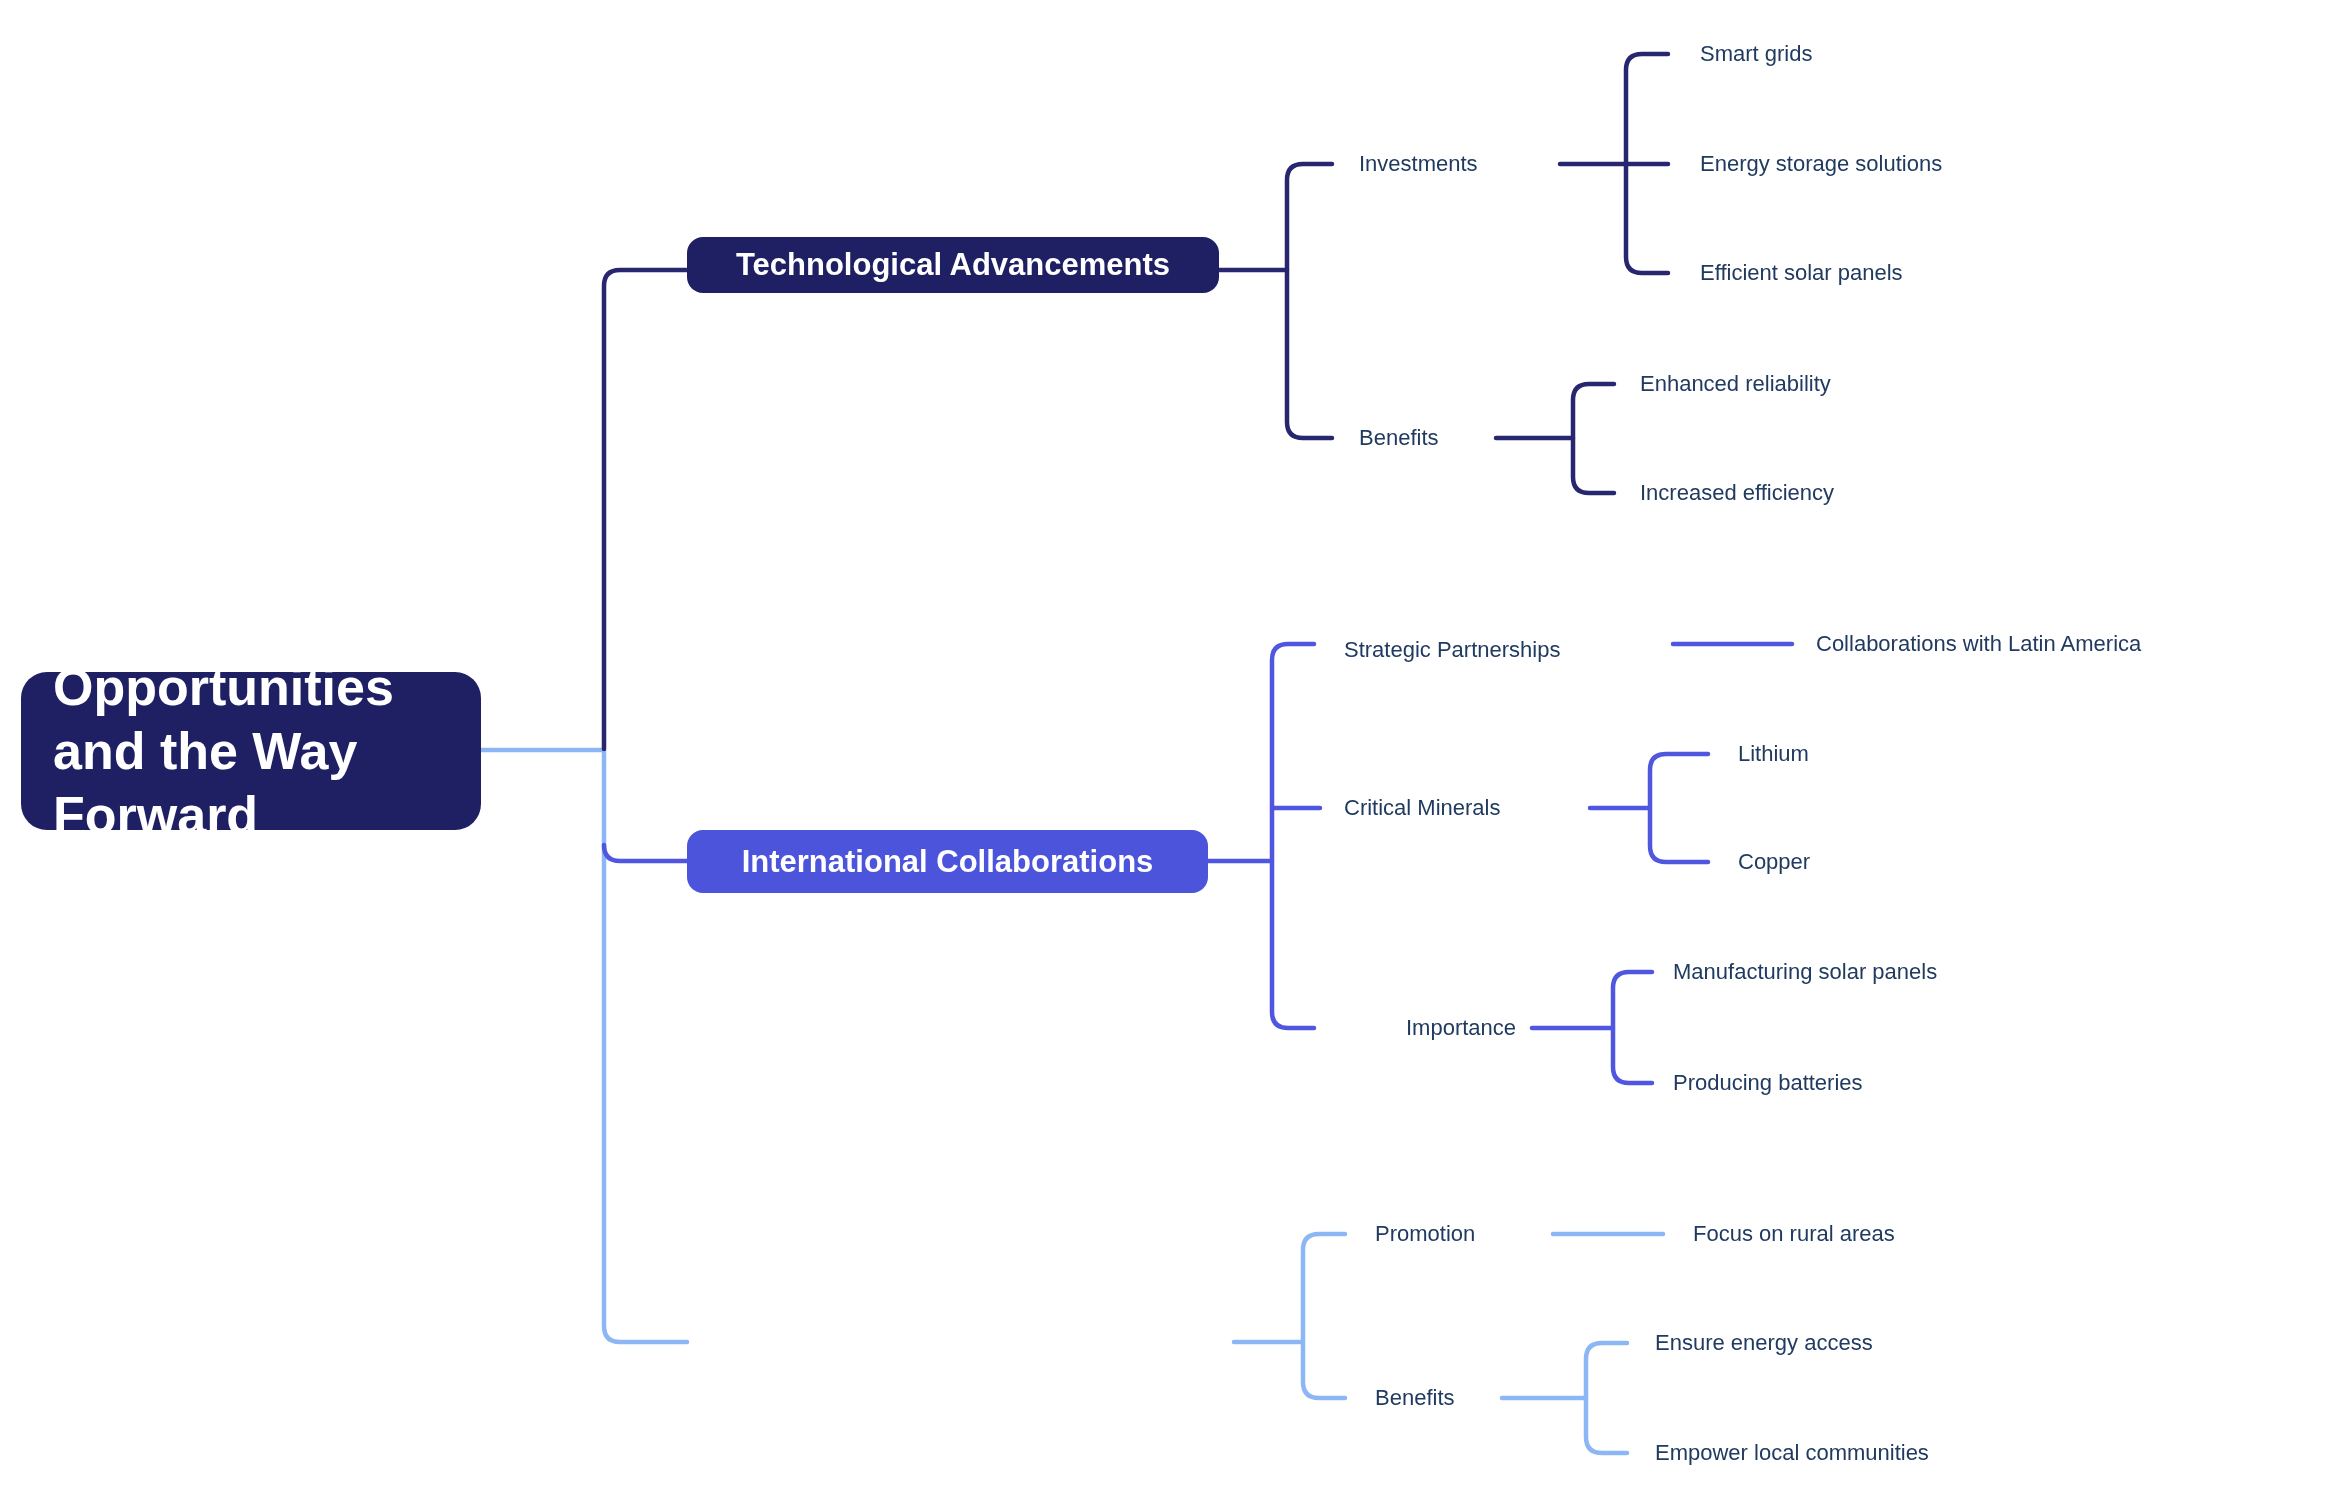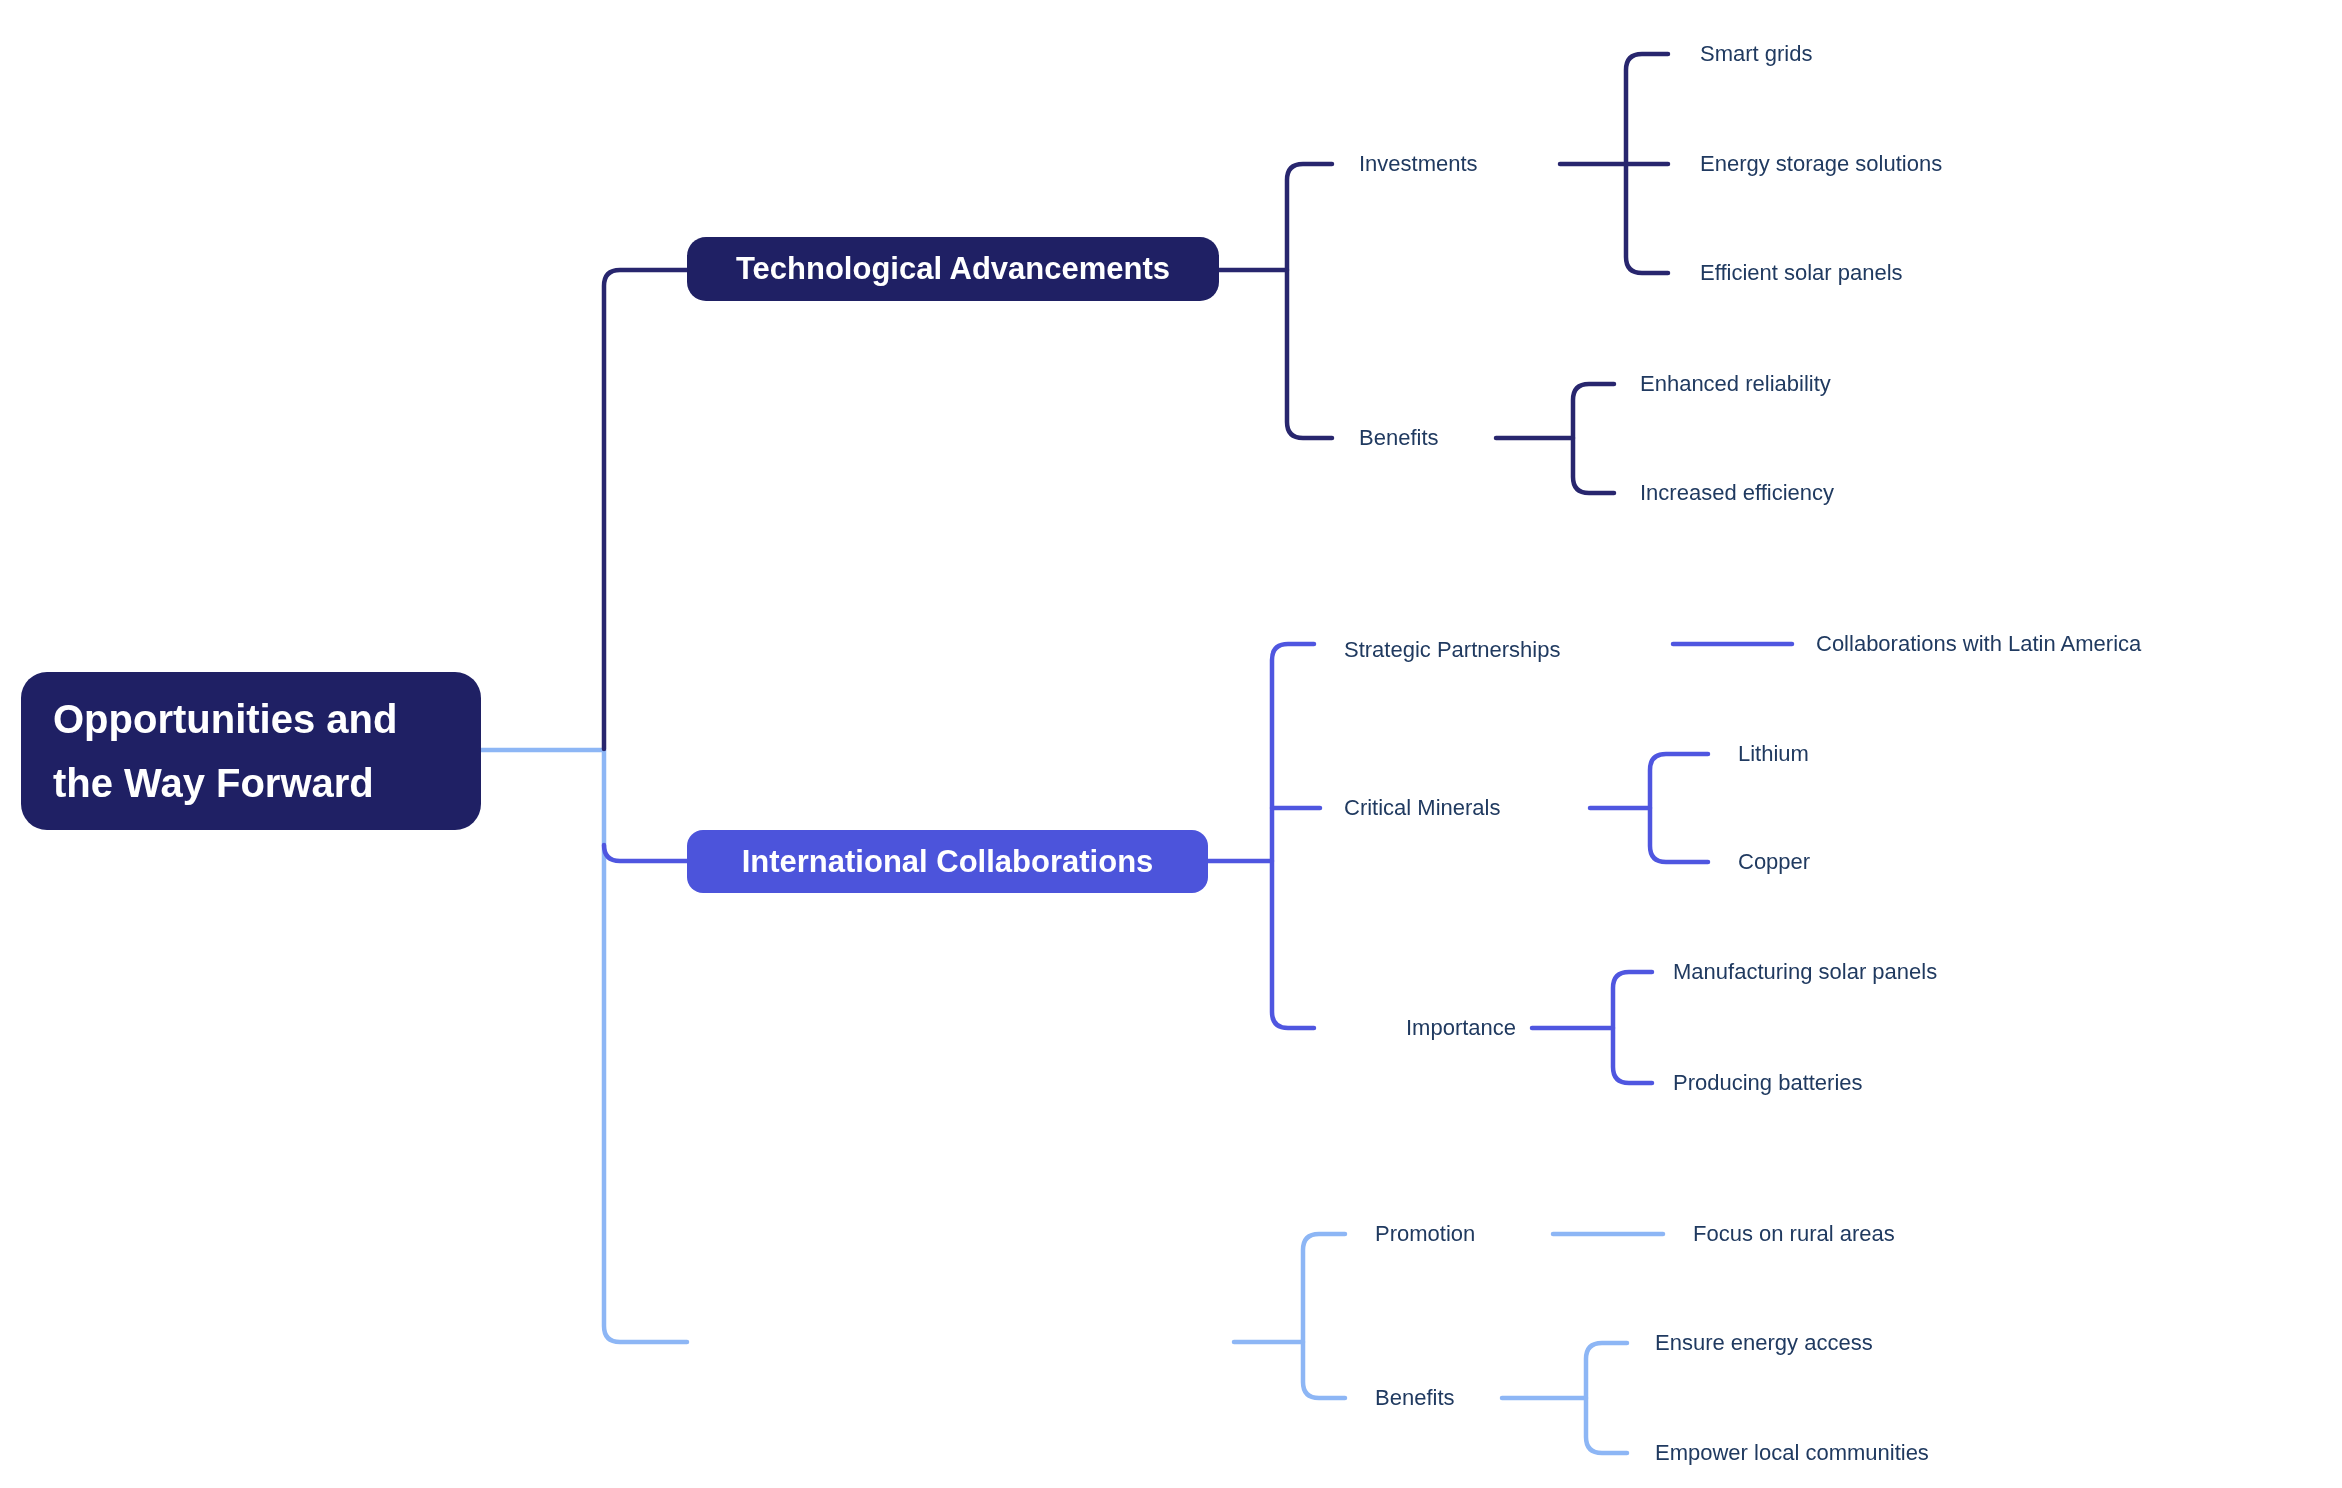--- a/index.html
+++ b/index.html
@@ -40,32 +40,32 @@
     font-weight: bold;
     box-sizing: border-box;
     white-space: nowrap;
     cursor: default;
   }
   .root-box {
     left: 21px; top: 672px;
     width: 460px; height: 158px;
     background: #1f2064;
     border-radius: 26px;
-    font-size: 40px;
+    font-size: 52px;
     line-height: 64px;
     justify-content: flex-start;
     padding: 0 32px;
     white-space: normal;
   }
   .branch-box {
     border-radius: 16px;
     font-size: 31px;
     height: 66px;
   }
-  .tech-box { left: 687px; top: 237px; width: 532px; height: 64px; background: #1f2064; border-radius: 19px; }
+  .tech-box { left: 687px; top: 237px; width: 532px; height: 56px; background: #1f2064; }
   .intl-box { left: 687px; top: 830px; width: 521px; height: 63px; background: #4c54db; }
   .dec-box  { left: 687px; top: 1311px; width: 547px; height: 63px; background: #85aef3; }
 
   .lbl {
     position: absolute;
     transform: translateY(-50%);
     font-size: 22px;
     color: #203a60;
     white-space: nowrap;
     cursor: default;

